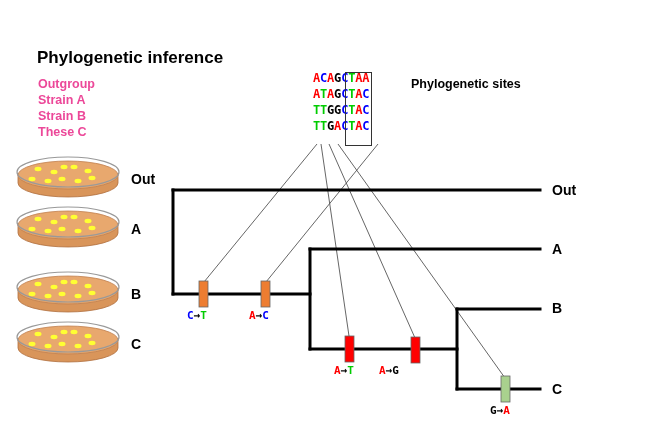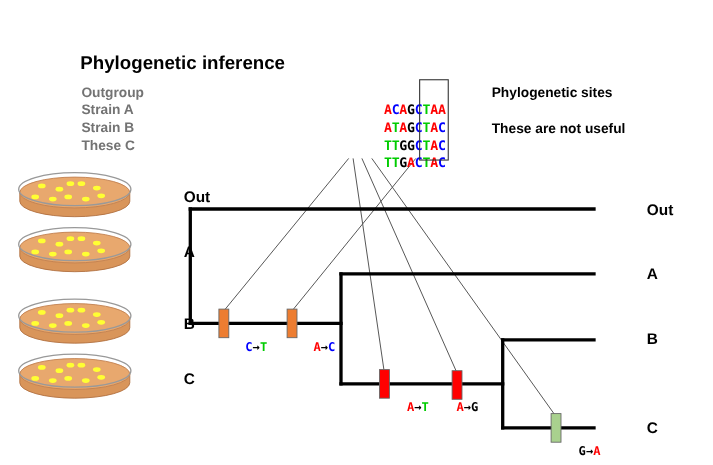--- a/index.html
+++ b/index.html
@@ -1,24 +1,24 @@
 <!DOCTYPE html>
 <html><head>
 <meta charset="utf-8">
 <style>
   html, body { margin: 0; padding: 0; background: #ffffff; }
   body { width: 648px; height: 423px; position: relative; overflow: hidden;
          font-family: "Liberation Sans", sans-serif; }
-  .abs { position: absolute; margin-left: 36px; }
+  .abs { position: absolute; }
   .title { left: 37px; top: 48px; font-size: 17px; font-weight: bold; color: #000; }
-  .strain-list { left: 38px; top: 76px; font-size: 12.5px; font-weight: bold; line-height: 16px; color: #737373; }
+  .strain-list { left: 38px; top: 76px; font-size: 12.5px; font-weight: bold; line-height: 16px; color: #ec4899; }
   .note { font-size: 12.5px; font-weight: bold; color: #000; line-height: 16px; }
   .note1 { left: 411px; top: 76px; }
   .note2 { left: 411px; top: 109px; }
-  .seq-block { left: 313px; top: 92px; font-family: "DejaVu Sans Mono", monospace;
+  .seq-block { left: 313px; top: 70px; font-family: "DejaVu Sans Mono", monospace;
                font-weight: bold; font-size: 12px; line-height: 16px; letter-spacing: -0.2px; }
   .seq-row { white-space: pre; height: 16px; }
   .mono-box { left: 345px; top: 72px; width: 27px; height: 74px; border: 1px solid #333; box-sizing: border-box; }
   .leaf-label { font-size: 14px; font-weight: bold; color: #000; }
   .dish-label { font-size: 14px; font-weight: bold; color: #000; }
   .mut-label { font-family: "DejaVu Sans Mono", monospace; font-weight: bold; font-size: 11px; white-space: pre; }
   svg { position: absolute; left: 0; top: 0; }
 </style>
 </head>
 <body>
@@ -129,21 +129,20 @@
 <div class="abs seq-block" id="seq-block">
   <div class="seq-row"><span style="color: rgb(255, 0, 0);">A</span><span style="color: rgb(0, 0, 255);">C</span><span style="color: rgb(255, 0, 0);">A</span><span style="color: rgb(0, 0, 0);">G</span><span style="color: rgb(0, 0, 255);">C</span><span style="color: rgb(0, 204, 0);">T</span><span style="color: rgb(255, 0, 0);">A</span><span style="color: rgb(255, 0, 0);">A</span></div>
   <div class="seq-row"><span style="color: rgb(255, 0, 0);">A</span><span style="color: rgb(0, 204, 0);">T</span><span style="color: rgb(255, 0, 0);">A</span><span style="color: rgb(0, 0, 0);">G</span><span style="color: rgb(0, 0, 255);">C</span><span style="color: rgb(0, 204, 0);">T</span><span style="color: rgb(255, 0, 0);">A</span><span style="color: rgb(0, 0, 255);">C</span></div>
   <div class="seq-row"><span style="color: rgb(0, 204, 0);">T</span><span style="color: rgb(0, 204, 0);">T</span><span style="color: rgb(0, 0, 0);">G</span><span style="color: rgb(0, 0, 0);">G</span><span style="color: rgb(0, 0, 255);">C</span><span style="color: rgb(0, 204, 0);">T</span><span style="color: rgb(255, 0, 0);">A</span><span style="color: rgb(0, 0, 255);">C</span></div>
   <div class="seq-row"><span style="color: rgb(0, 204, 0);">T</span><span style="color: rgb(0, 204, 0);">T</span><span style="color: rgb(0, 0, 0);">G</span><span style="color: rgb(255, 0, 0);">A</span><span style="color: rgb(0, 0, 255);">C</span><span style="color: rgb(0, 204, 0);">T</span><span style="color: rgb(255, 0, 0);">A</span><span style="color: rgb(0, 0, 255);">C</span></div>
 </div>
 <div class="abs mono-box"></div>
 
 <div class="abs note note1">Phylogenetic sites</div>
 <div class="abs note note2">
-  <div>These are not useful</div>
 </div>
 
 <div class="abs leaf-label" style="left:552px; top:182px;">Out</div>
 <div class="abs leaf-label" style="left:552px; top:241px;">A</div>
 <div class="abs leaf-label" style="left:552px; top:300px;">B</div>
 <div class="abs leaf-label" style="left:552px; top:381px;">C</div>
 
 <div class="abs dish-label" style="left:131px; top:171px;">Out</div>
 <div class="abs dish-label" style="left:131px; top:221px;">A</div>
 <div class="abs dish-label" style="left:131px; top:286px;">B</div>

